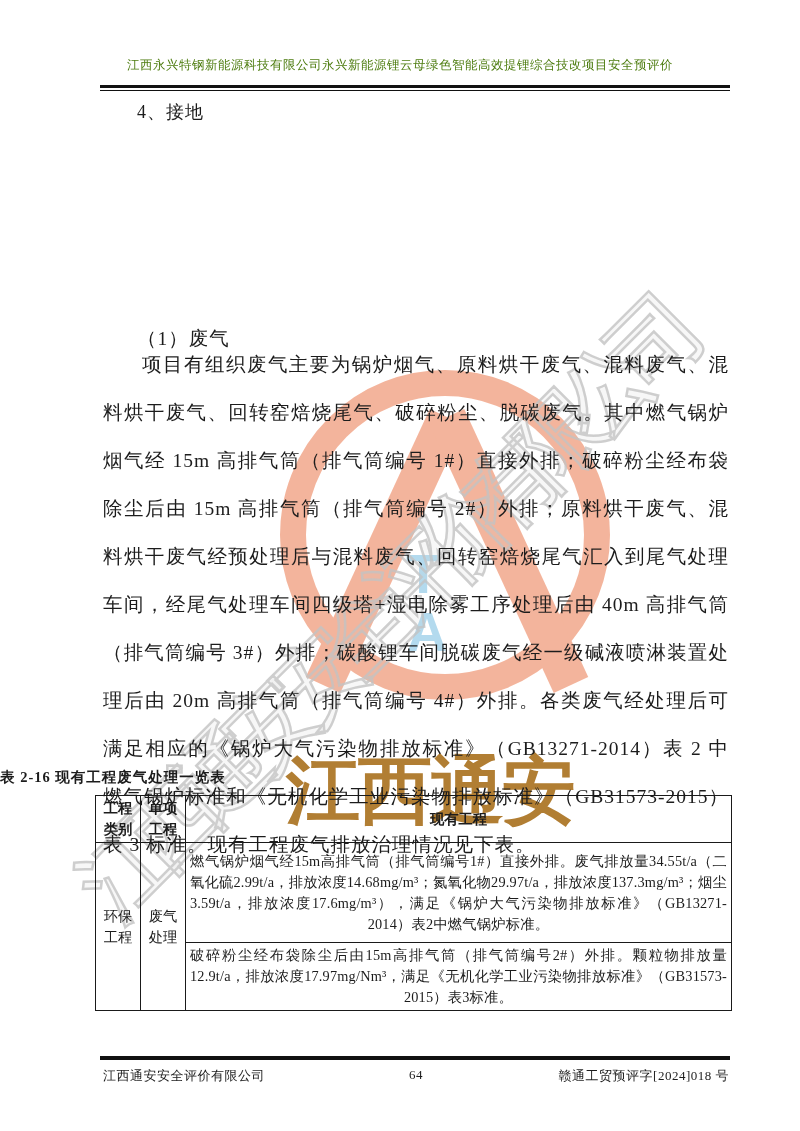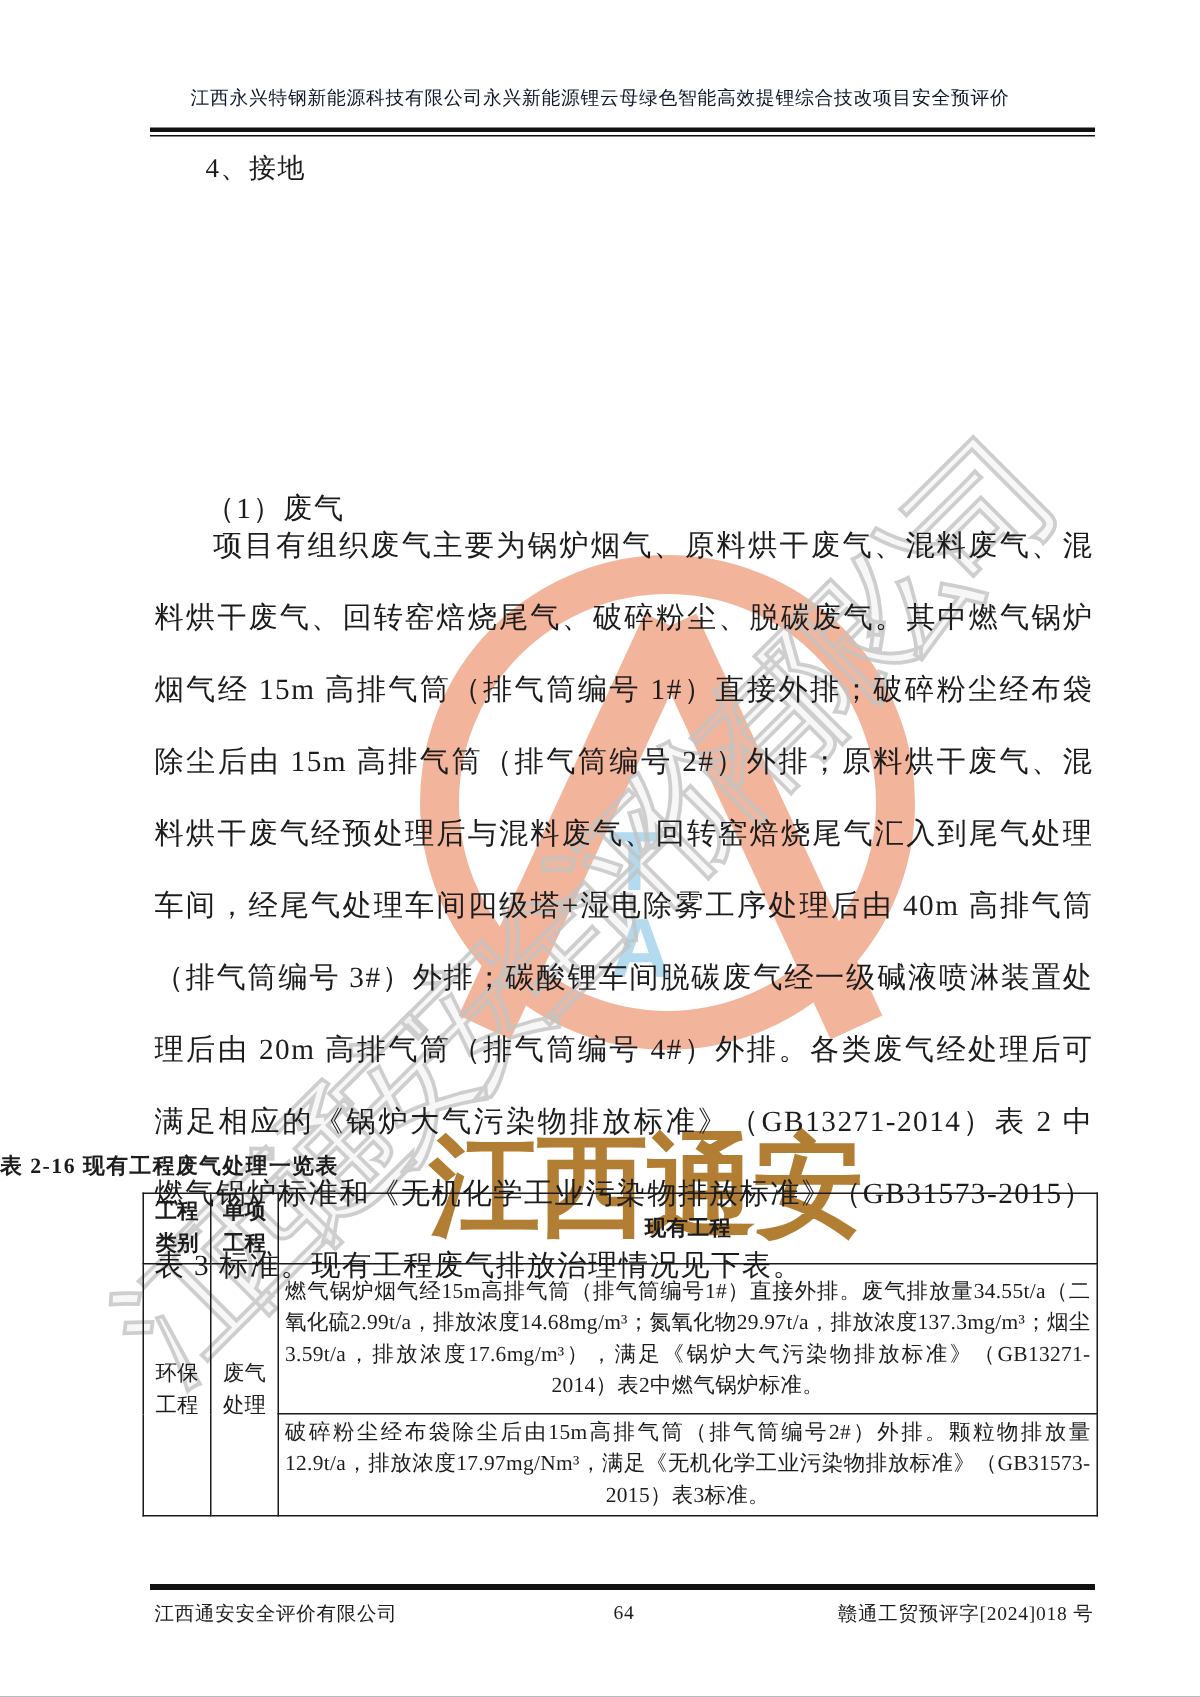--- a/index.html
+++ b/index.html
@@ -26,21 +26,21 @@
   }
   .wm-red{
     position:absolute;left:286px;top:742px;
     font-size:74px;font-weight:bold;letter-spacing:-2px;
     color:#a16207;opacity:0.82;white-space:nowrap;
   }
   
   .content{position:absolute;inset:0;z-index:1;}
   .hdr-title{
     position:absolute;top:57px;left:0;width:100%;
-    text-align:center;font-size:12.5px;letter-spacing:0.5px;color:#0f172a;
+    text-align:center;font-size:12.5px;letter-spacing:0.5px;color:#4d7c0f;
   }
   .hdr-rule{
     position:absolute;top:85px;left:100px;width:630px;height:2px;
     border-top:3px solid #111;border-bottom:1px solid #111;
   }
   .h4{position:absolute;top:100px;left:137px;font-size:18px;letter-spacing:1px;}
   .para1{
     position:absolute;top:136px;left:103px;width:626px;
     font-size:19.5px;line-height:48px;letter-spacing:1px;
     text-align:justify;text-indent:2em;

